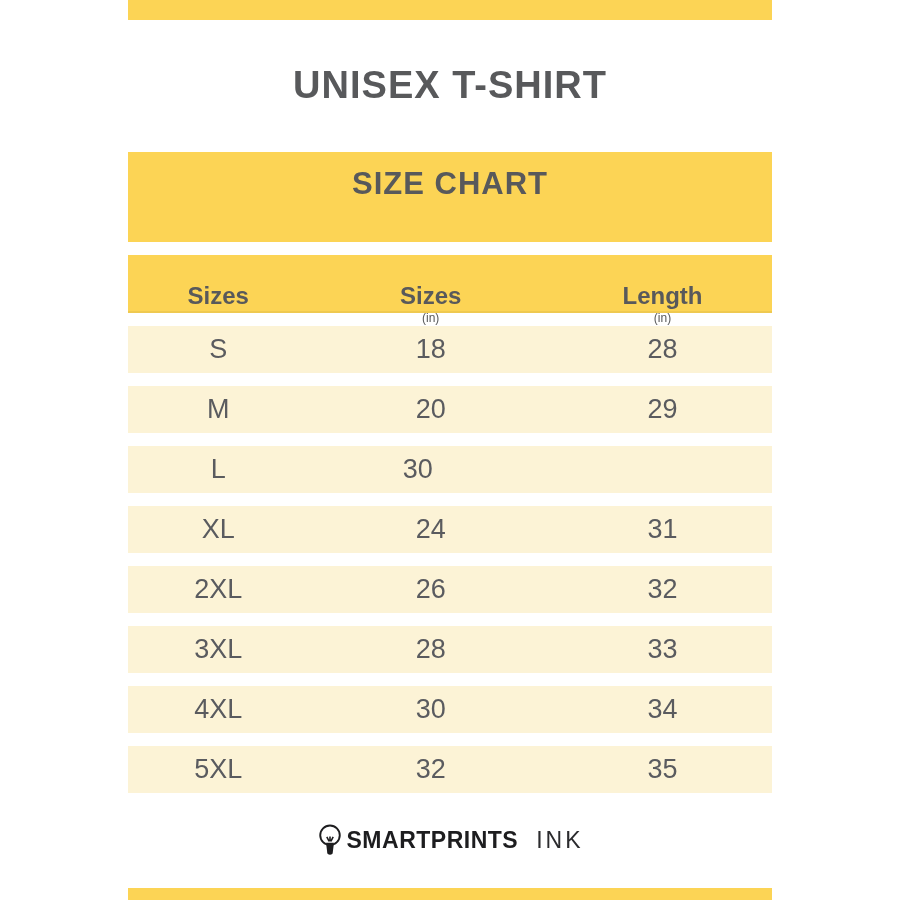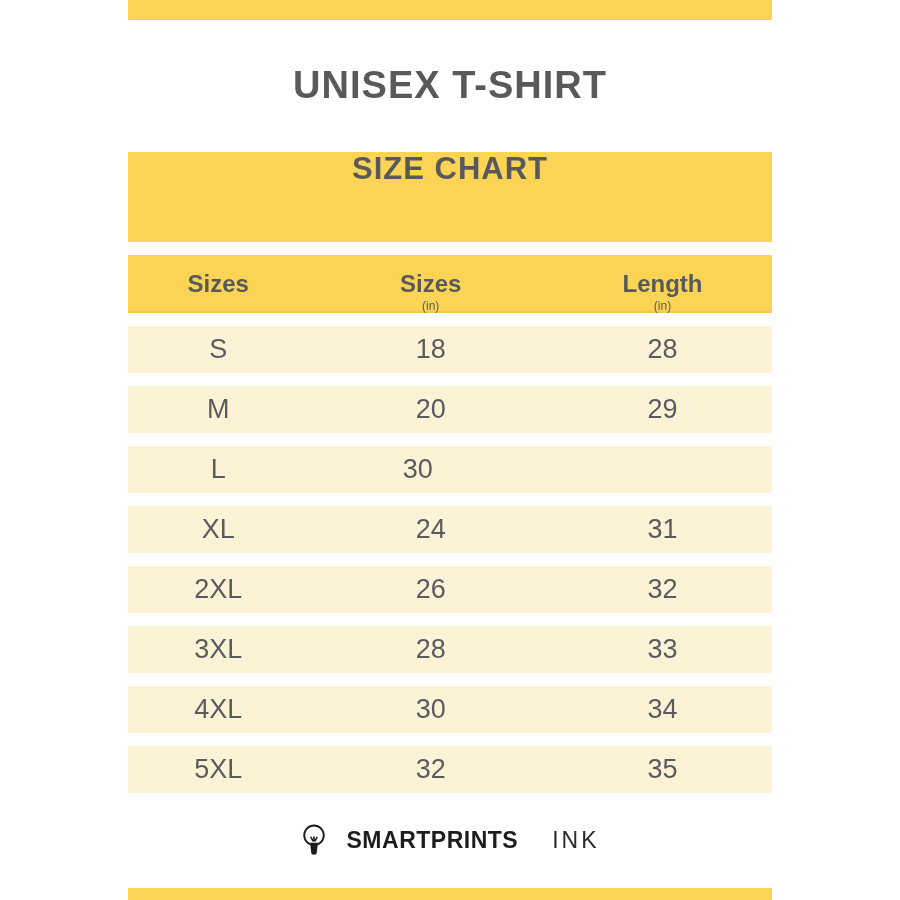--- a/index.html
+++ b/index.html
@@ -29,20 +29,21 @@
     position:absolute;top:64px;left:0;right:0;
     text-align:center;
     font-size:38px;font-weight:bold;
     letter-spacing:1px;
     color:var(--heading-gray,#58595B);
   }
   .chart-header{
     position:absolute;top:152px;left:128px;right:128px;height:90px;
     background:var(--accent-yellow,#FCD455);
     text-align:center;
+    padding-top:15px;
   }
   .chart-header .ch-title{
     font-size:31px;font-weight:bold;letter-spacing:1px;
     color:var(--heading-gray,#58595B);
     line-height:34px;
   }
   .chart-header .ch-subtitle{
     font-size:17px;font-weight:bold;
     color:var(--heading-gray,#58595B);
     margin-top:5px;line-height:20px;
@@ -50,41 +51,41 @@
   .size-table{
     position:absolute;top:255px;left:128px;right:128px;
   }
   .thead{
     display:flex;height:58px;
     background:var(--accent-yellow,#FCD455);
     box-shadow:inset 0 -2px 0 rgba(0,0,0,0.05);
   }
   .thead .cell{
     display:flex;flex-direction:column;align-items:center;
-    padding-top:15px;
+    padding-top:27px;
     color:var(--heading-gray,#58595B);
   }
   .h-label{font-size:24px;font-weight:bold;line-height:27px;}
   .h-unit{font-size:12px;font-weight:normal;line-height:19px;height:19px;}
   .col-size{width:28%;}
   .col-width{width:38%;}
   .col-length{width:34%;}
   .trow{
     display:flex;align-items:center;height:47px;
     margin-top:13px;
     background:var(--row-cream,#FCF3D6);
   }
   .trow .cell{
     text-align:center;
     font-size:27px;font-weight:normal;
     color:#5A5B5F;
   }
   .brand-footer{
     position:absolute;top:820px;left:0;right:0;height:40px;
-    display:flex;align-items:center;justify-content:center;gap:16px;
+    display:flex;align-items:center;justify-content:center;
   }
   .bulb{display:block;margin-right:4px;}
   .brand-primary{
     font-size:23px;font-weight:bold;letter-spacing:0.5px;
     color:var(--logo-black,#1D1D1F);
   }
   .brand-secondary{
     font-size:23px;font-weight:normal;letter-spacing:3px;
     color:#2B2B2E;margin-left:18px;
   }

